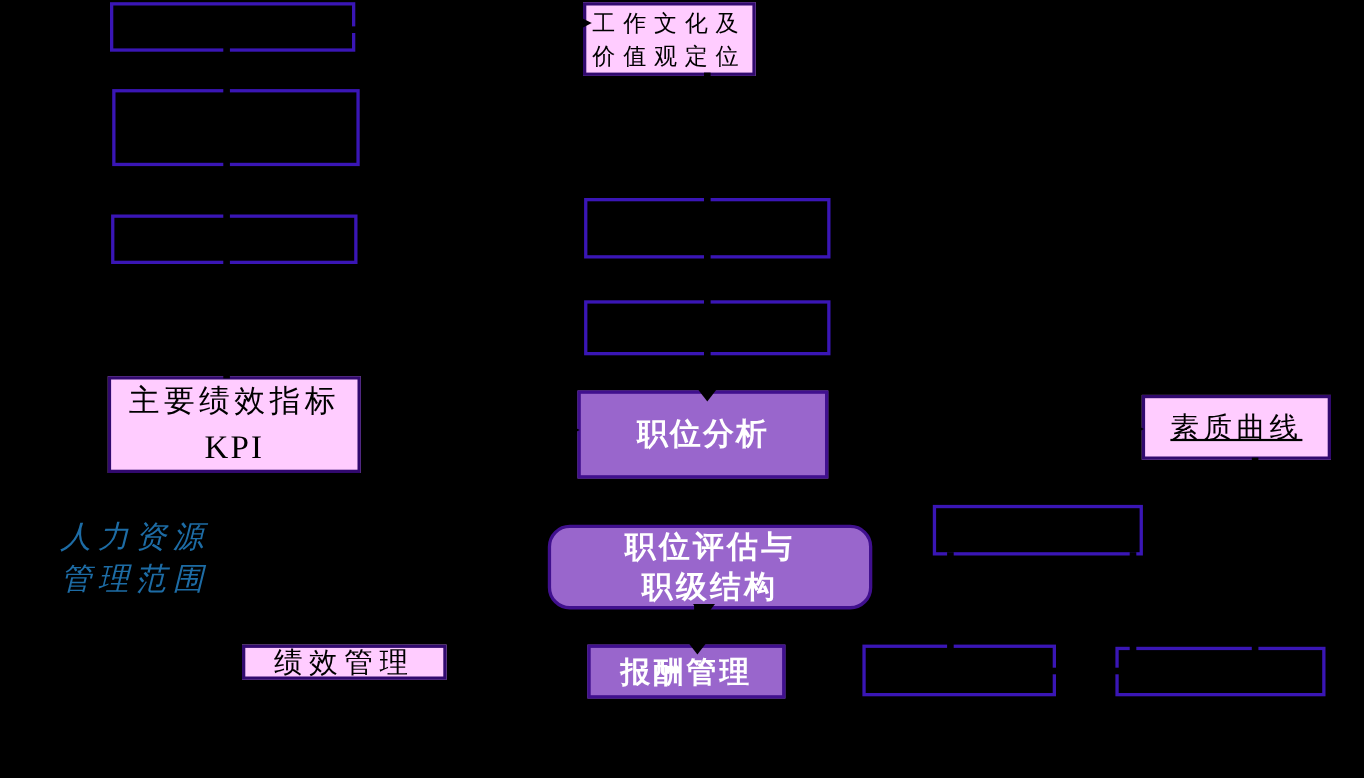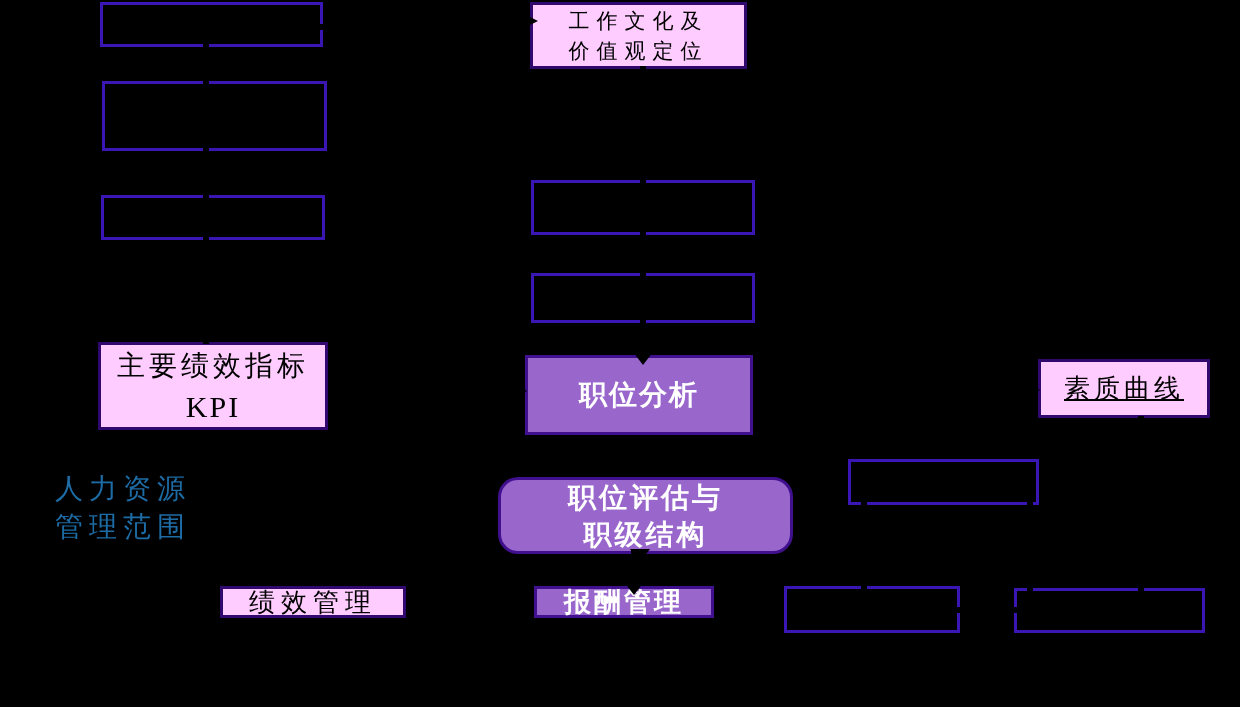--- a/index.html
+++ b/index.html
@@ -17,21 +17,21 @@
   .arrow.right.small{border-top:6px solid transparent;border-bottom:6px solid transparent;border-left:12px solid #000;}
   .arrow.down{border-left:10px solid transparent;border-right:10px solid transparent;border-top:13px solid #000;}
   .t-pinktop{font-size:21px;letter-spacing:7px;line-height:30px;}
   .t-kpi1{font-size:28px;letter-spacing:4px;line-height:42px;}
   .t-kpi2{font-size:30px;letter-spacing:2px;line-height:40px;}
   .t-janalysis{font-size:28px;letter-spacing:2px;}
   .t-suzhi{font-size:26px;letter-spacing:4px;text-decoration:underline;}
   .t-pinggu{font-size:28px;letter-spacing:3px;line-height:37px;border-radius:20px;}
   .t-jixiao{font-size:26px;letter-spacing:6px;}
   .t-baochou{font-size:27px;letter-spacing:3px;}
-  #hr-scope{position:absolute;left:55px;top:470px;color:#1d6ca5;
+  #hr-scope{position:absolute;left:55px;top:470px;color:#1d6ca5;font-style:italic;
             font-size:28px;letter-spacing:6px;line-height:38px;z-index:3;}
 </style>
 </head>
 <body>
 
 <div id="stage">
 
   <div class="box empty" style="left:100px;top:2px;width:223px;height:45px;"></div>
   <div class="box empty" style="left:102px;top:81px;width:225px;height:70px;"></div>
   <div class="box empty" style="left:101px;top:195px;width:224px;height:45px;"></div>
@@ -47,21 +47,21 @@
   <div class="line" style="left:203px;top:236px;width:6px;height:108px;"></div>
   <div class="line" style="left:640px;top:66px;width:6px;height:292px;"></div>
   <div class="line" style="left:631px;top:550px;width:6px;height:40px;"></div>
   <div class="line" style="left:483px;top:387px;width:32px;height:6px;"></div>
   <div class="line" style="left:1014px;top:387px;width:20px;height:5px;"></div>
   <div class="line" style="left:861px;top:502px;width:6px;height:88px;"></div>
   <div class="line" style="left:1027px;top:502px;width:6px;height:90px;"></div>
   <div class="line" style="left:1138px;top:416px;width:6px;height:176px;"></div>
   <div class="line" style="left:952px;top:607px;width:70px;height:6px;"></div>
 
-  <div class="box pink t-pinktop" style="left:530px;top:2px;width:217px;height:67px;">
+  <div class="box pink t-pinktop" style="left:530px;top:2px;width:157px;height:67px;">
     <div>工作文化及</div>
     <div>价值观定位</div>
   </div>
 
   <div class="box pink" style="left:98px;top:342px;width:230px;height:88px;">
     <div class="t-kpi1">主要绩效指标</div>
     <div class="t-kpi2">KPI</div>
   </div>
 
   <div class="box purple t-janalysis" style="left:525px;top:355px;width:228px;height:80px;">
@@ -74,21 +74,21 @@
 
   <div class="box purple t-pinggu" style="left:498px;top:477px;width:295px;height:77px;">
     <div>职位评估与</div>
     <div>职级结构</div>
   </div>
 
   <div class="box pink t-jixiao" style="left:220px;top:586px;width:186px;height:32px;">
     <div>绩效管理</div>
   </div>
 
-  <div class="box purple t-baochou" style="left:534px;top:586px;width:180px;height:32px;">
+  <div class="box purple t-baochou" style="left:534px;top:586px;width:180px;height:49px;">
     <div>报酬管理</div>
   </div>
 
   <div id="hr-scope">
     <div>人力资源</div>
     <div>管理范围</div>
   </div>
 
   <div class="arrow right" style="left:509px;top:382px;"></div>
   <div class="arrow down" style="left:633px;top:352px;"></div>

